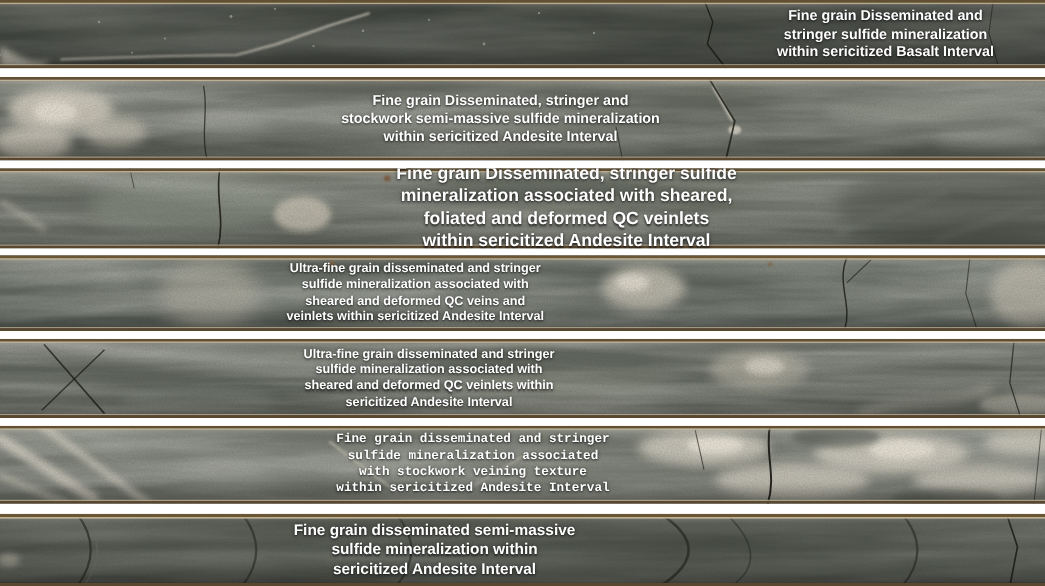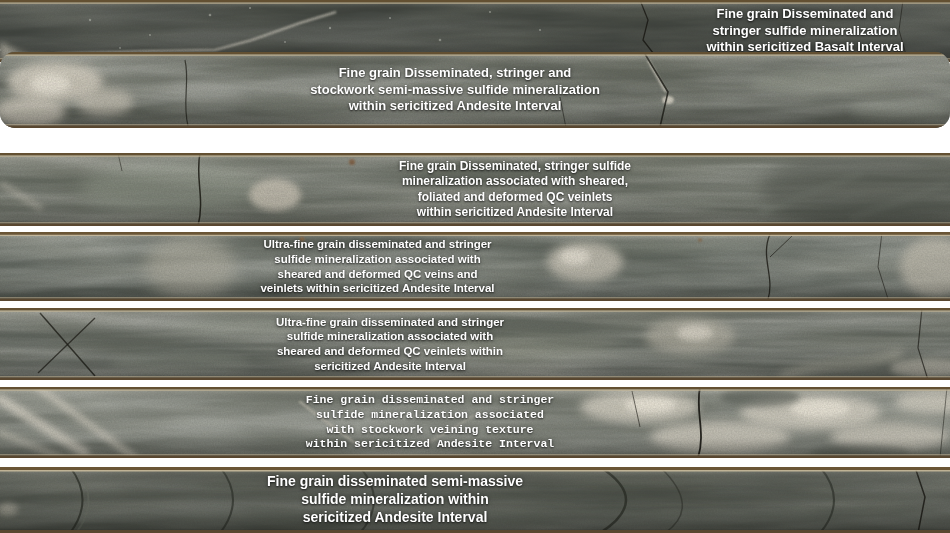--- a/index.html
+++ b/index.html
@@ -11,22 +11,22 @@
   .strip{position:absolute;left:0;width:950px;overflow:hidden;}
   .core-svg{position:absolute;inset:0;width:100%;height:100%;display:block;}
   .annotation{
     position:absolute;color:#ffffff;font-weight:700;text-align:center;
     white-space:pre-line;line-height:1.28;
     text-shadow:0 1px 2px rgba(0,0,0,.65), 0 0 4px rgba(0,0,0,.35);
     display:flex;align-items:center;justify-content:center;
   }
   
   .s1{top:0;height:62px;}    .s1 .annotation{left:660px;width:290px;top:0;height:62px;font-size:13px;}
-  .s2{top:52px;height:76px;border-radius:15px;} .s2 .annotation{left:255px;width:400px;top:0;height:76px;font-size:13px;}
-  .s3{top:153px;height:73px;}.s3 .annotation{left:345px;width:340px;top:0;height:73px;font-size:12px;}
+  .s2{top:70px;height:76px;} .s2 .annotation{left:255px;width:400px;top:0;height:76px;font-size:13px;}
+  .s3{top:153px;height:73px;}.s3 .annotation{left:345px;width:340px;top:0;height:73px;font-size:16px;}
   .s4{top:232px;height:69px;}.s4 .annotation{left:195px;width:365px;top:0;height:69px;font-size:11.5px;}
   .s5{top:308px;height:72px;}.s5 .annotation{left:215px;width:350px;top:0;height:72px;font-size:11.5px;}
   .s6{top:387px;height:71px;font-family:Liberation Mono, monospace;}.s6 .annotation{left:255px;width:350px;top:0;height:71px;font-size:11.5px;}
   .s7{top:467px;height:66px;}.s7 .annotation{left:215px;width:360px;top:0;height:66px;font-size:14px;}
 </style>
 </head>
 <body>
 
 <svg width="0" height="0" style="position:absolute" aria-hidden="true">
   <defs>

